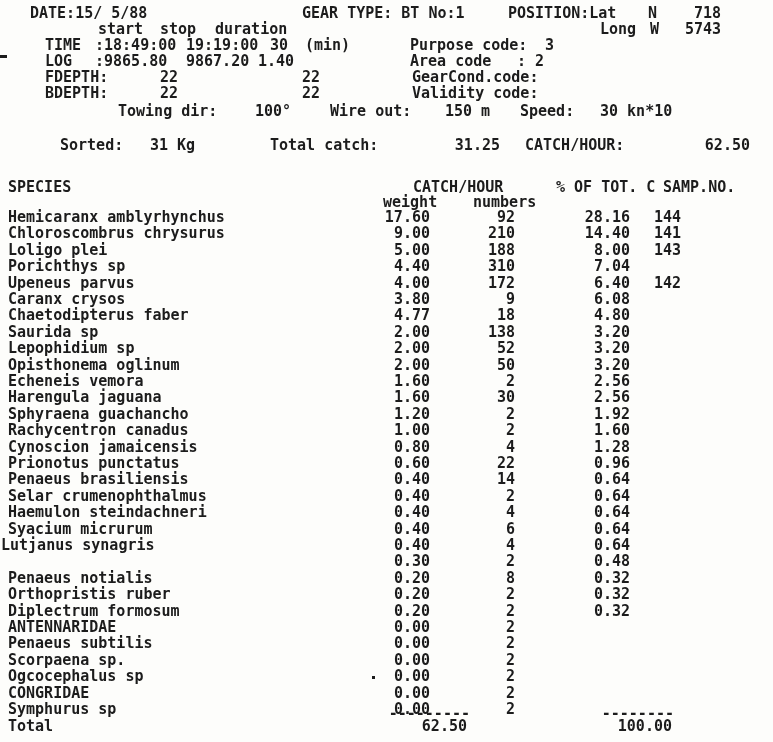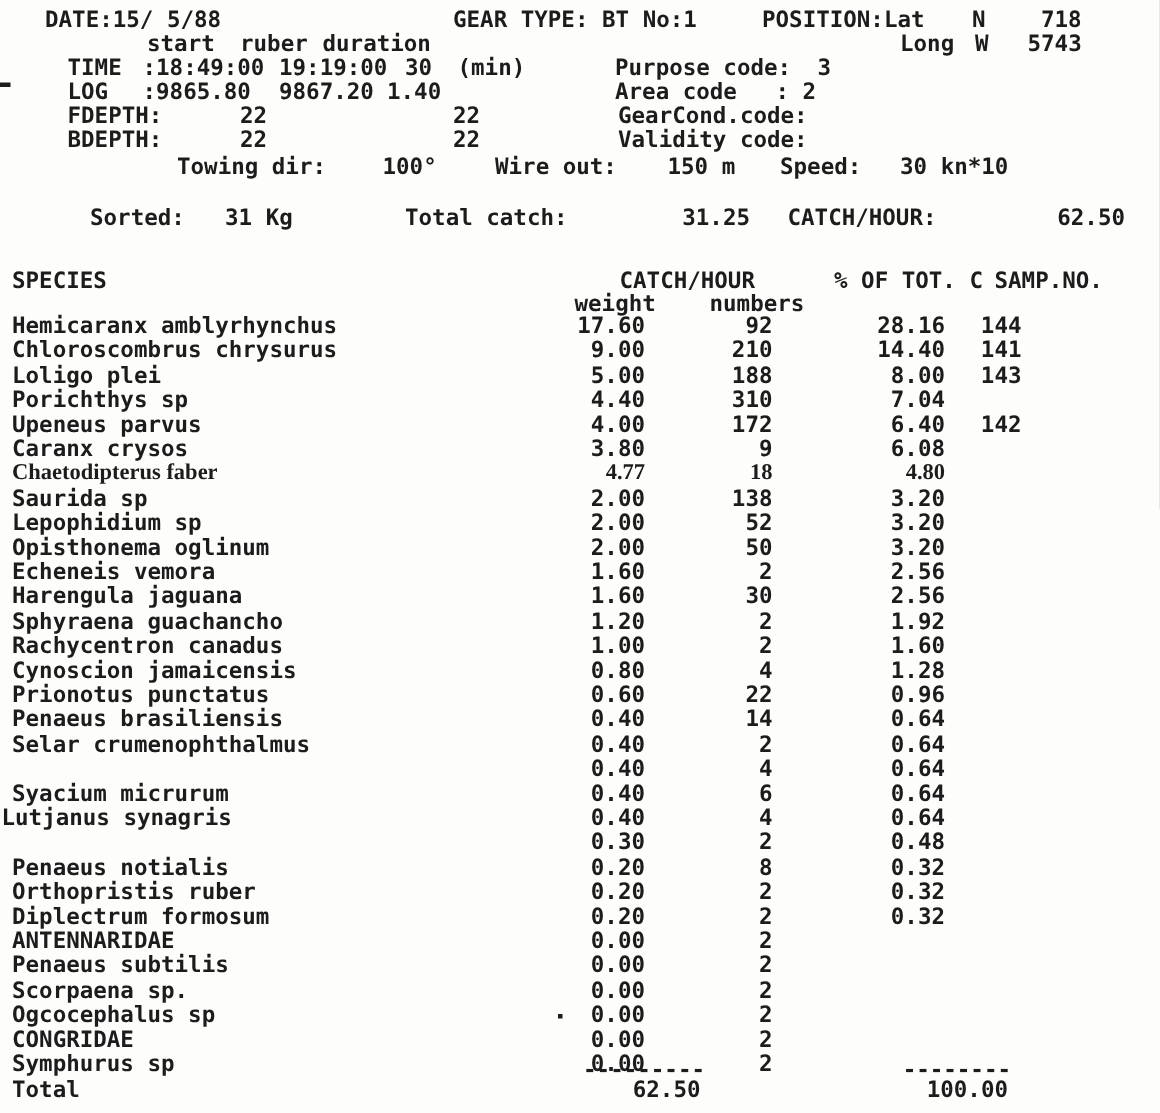--- a/index.html
+++ b/index.html
@@ -24,21 +24,21 @@
 
 <div class="page">
 
   <span class="t" style="top:6px;left:30px">DATE:15/ 5/88</span>
   <span class="t" style="top:6px;left:302px">GEAR TYPE: BT No:1</span>
   <span class="t" style="top:6px;left:508px">POSITION:Lat</span>
   <span class="t" style="top:6px;left:648px">N</span>
   <span class="t" style="top:6px;left:694px">718</span>
 
   <span class="t" style="top:22px;left:98px">start</span>
-  <span class="t" style="top:22px;left:160px">ruber</span>
+  <span class="t" style="top:22px;left:160px">stop</span>
   <span class="t" style="top:22px;left:215px">duration</span>
   <span class="t" style="top:22px;left:600px">Long</span>
   <span class="t" style="top:22px;left:650px">W</span>
   <span class="t" style="top:22px;left:685px">5743</span>
 
   <span class="t" style="top:38px;left:45px">TIME</span>
   <span class="t" style="top:38px;left:95px">:18:49:00</span>
   <span class="t" style="top:38px;left:186px">19:19:00</span>
   <span class="t" style="top:38px;left:270px">30</span>
   <span class="t" style="top:38px;left:305px">(min)</span>
@@ -125,21 +125,21 @@
   </div>
 
   <div class="trow" style="top: 292px;">
     <span class="t" style="left:8px">Caranx crysos</span>
     <span class="t r" style="left:340px;width:90px">3.80</span>
     <span class="t r" style="left:425px;width:90px">9</span>
     <span class="t r" style="left:540px;width:90px">6.08</span>
     <span class="t r" style="left:601px;width:80px"></span>
   </div>
 
-  <div class="trow" style="top: 308.4px; font-family: Liberation Serif, serif;">
+  <div class="trow" style="top: 308.4px;">
     <span class="t" style="left:8px">Chaetodipterus faber</span>
     <span class="t r" style="left:340px;width:90px">4.77</span>
     <span class="t r" style="left:425px;width:90px">18</span>
     <span class="t r" style="left:540px;width:90px">4.80</span>
     <span class="t r" style="left:601px;width:80px"></span>
   </div>
 
   <div class="trow" style="top: 324.8px; text-decoration: underline;">
     <span class="t" style="left:8px">Saurida sp</span>
     <span class="t r" style="left:340px;width:90px">2.00</span>
@@ -222,20 +222,21 @@
 
   <div class="trow" style="top: 488.8px;">
     <span class="t" style="left:8px">Selar crumenophthalmus</span>
     <span class="t r" style="left:340px;width:90px">0.40</span>
     <span class="t r" style="left:425px;width:90px">2</span>
     <span class="t r" style="left:540px;width:90px">0.64</span>
     <span class="t r" style="left:601px;width:80px"></span>
   </div>
 
   <div class="trow" style="top: 505.2px;">
+    <span class="t" style="left:8px">Haemulon steindachneri</span>
     <span class="t r" style="left:340px;width:90px">0.40</span>
     <span class="t r" style="left:425px;width:90px">4</span>
     <span class="t r" style="left:540px;width:90px">0.64</span>
     <span class="t r" style="left:601px;width:80px"></span>
   </div>
 
   <div class="trow" style="top: 521.6px;">
     <span class="t" style="left:8px">Syacium micrurum</span>
     <span class="t r" style="left:340px;width:90px">0.40</span>
     <span class="t r" style="left:425px;width:90px">6</span>

